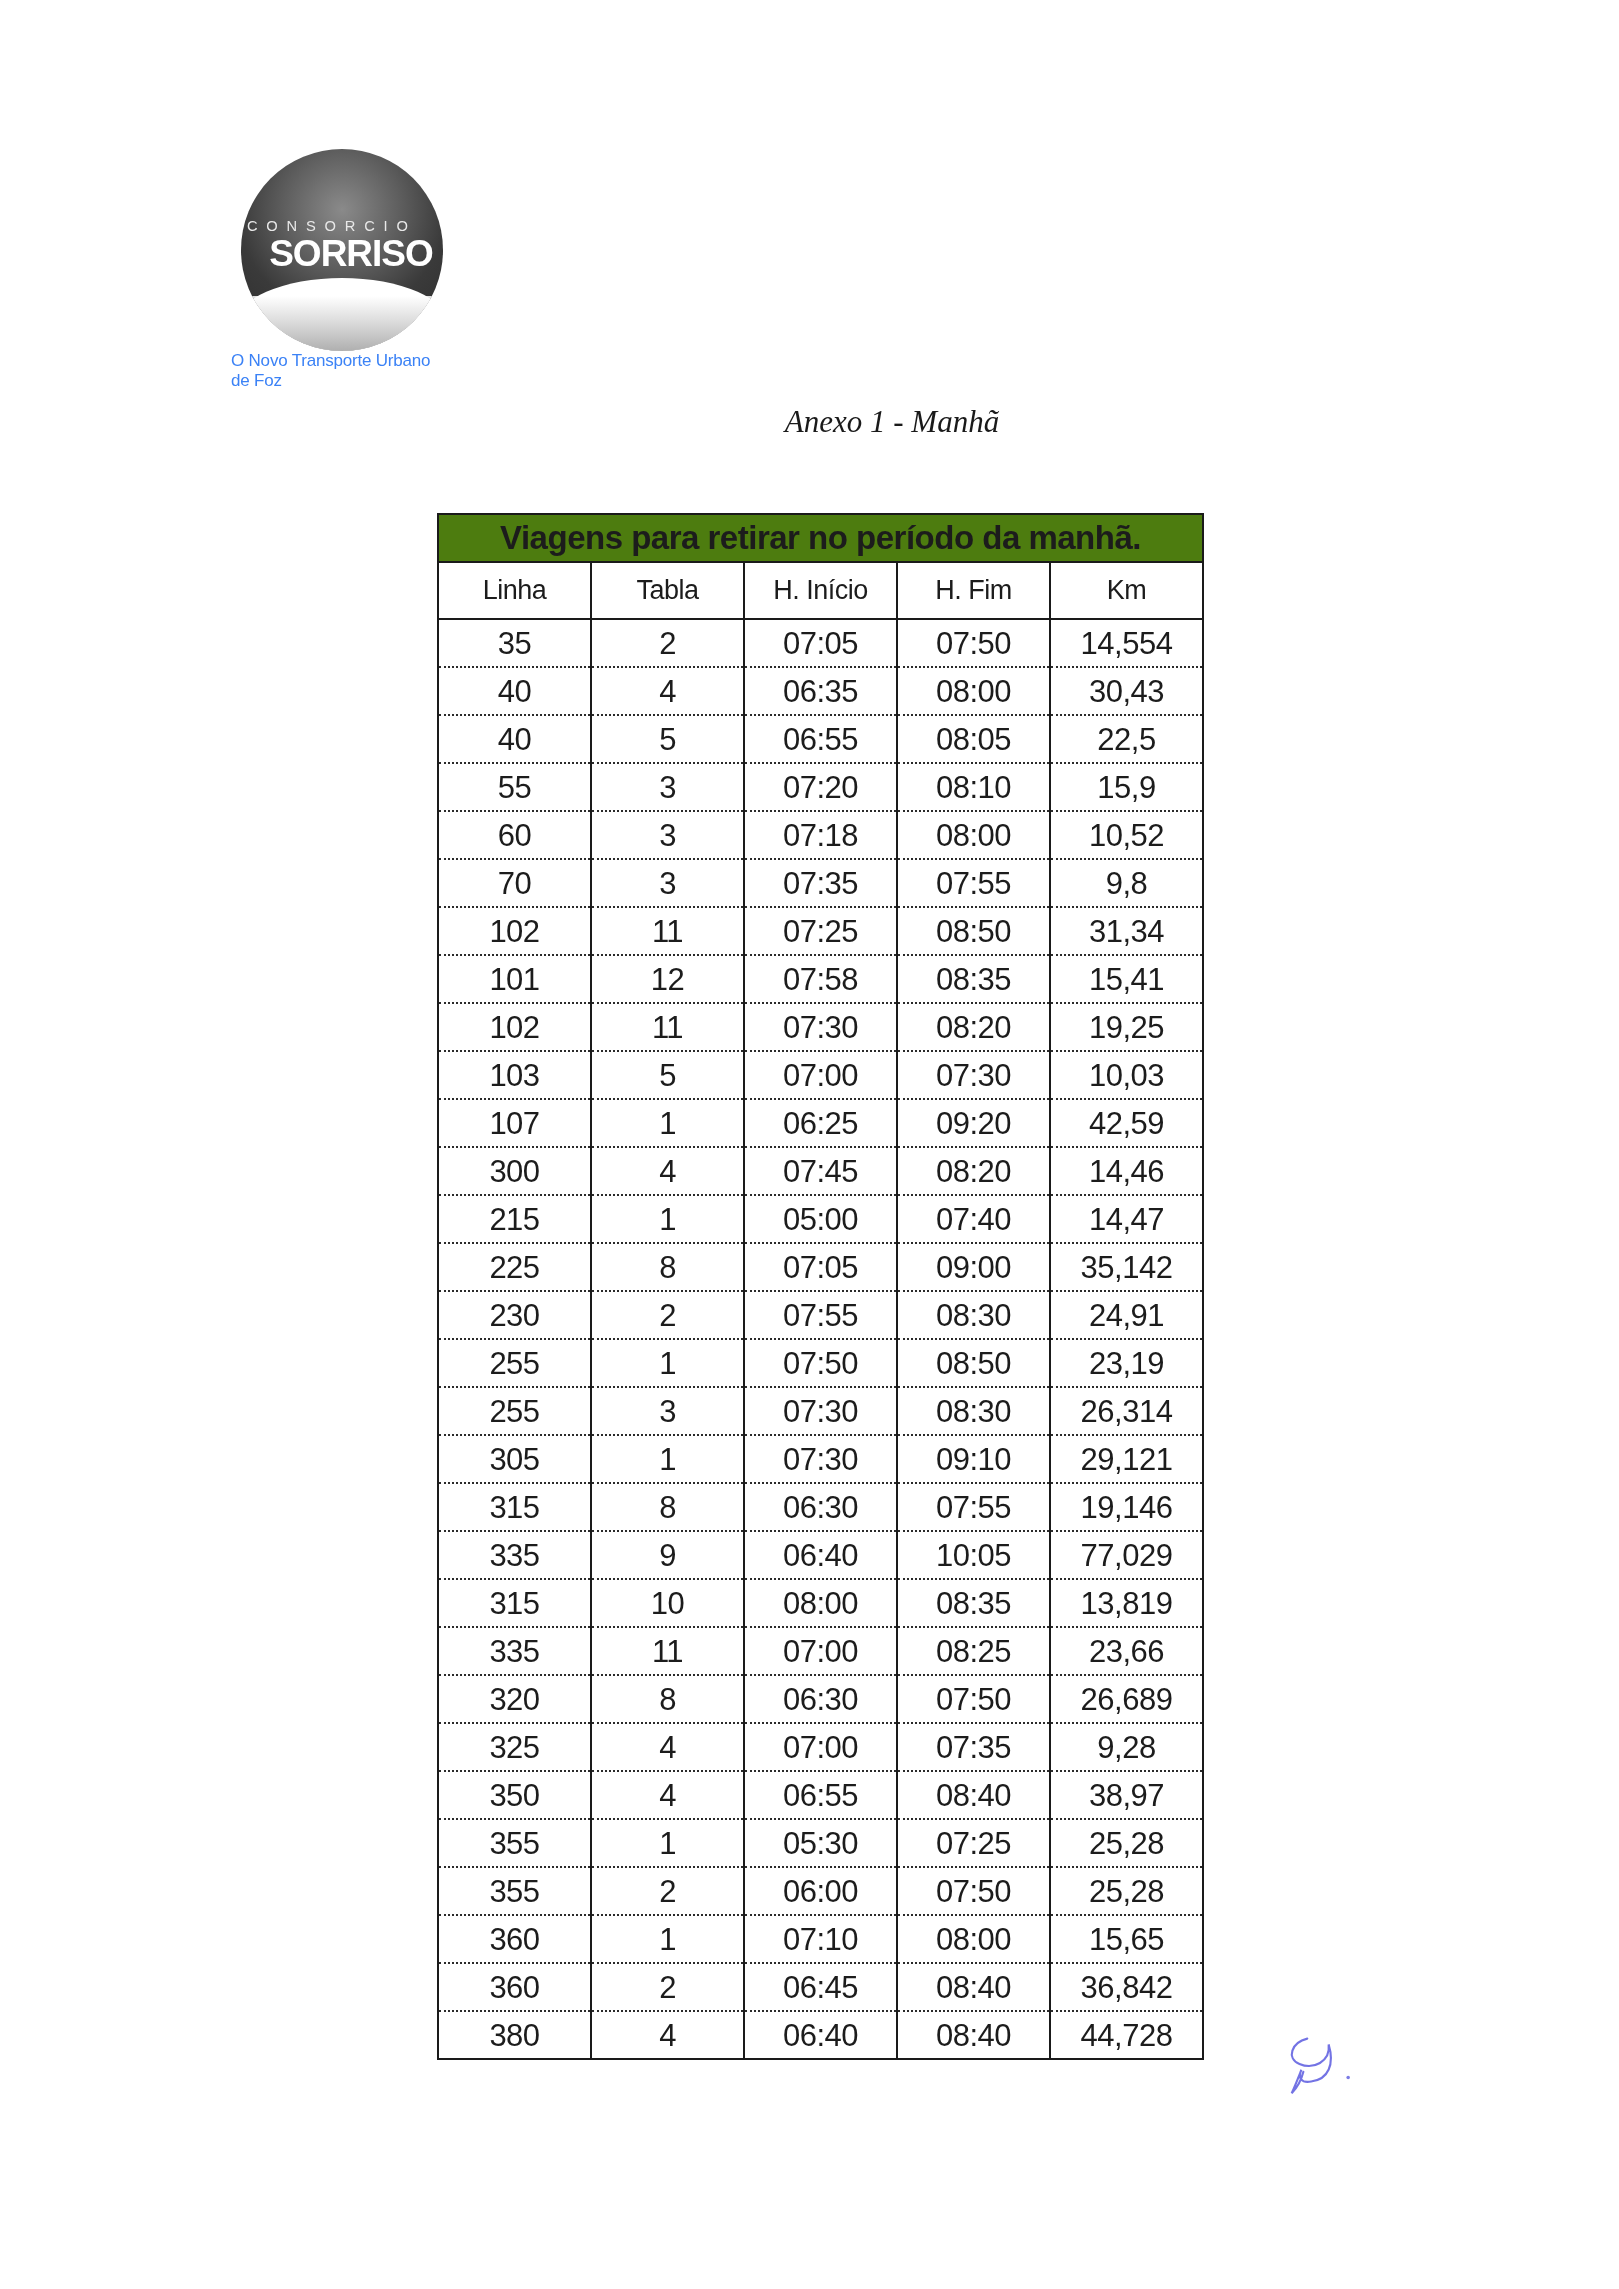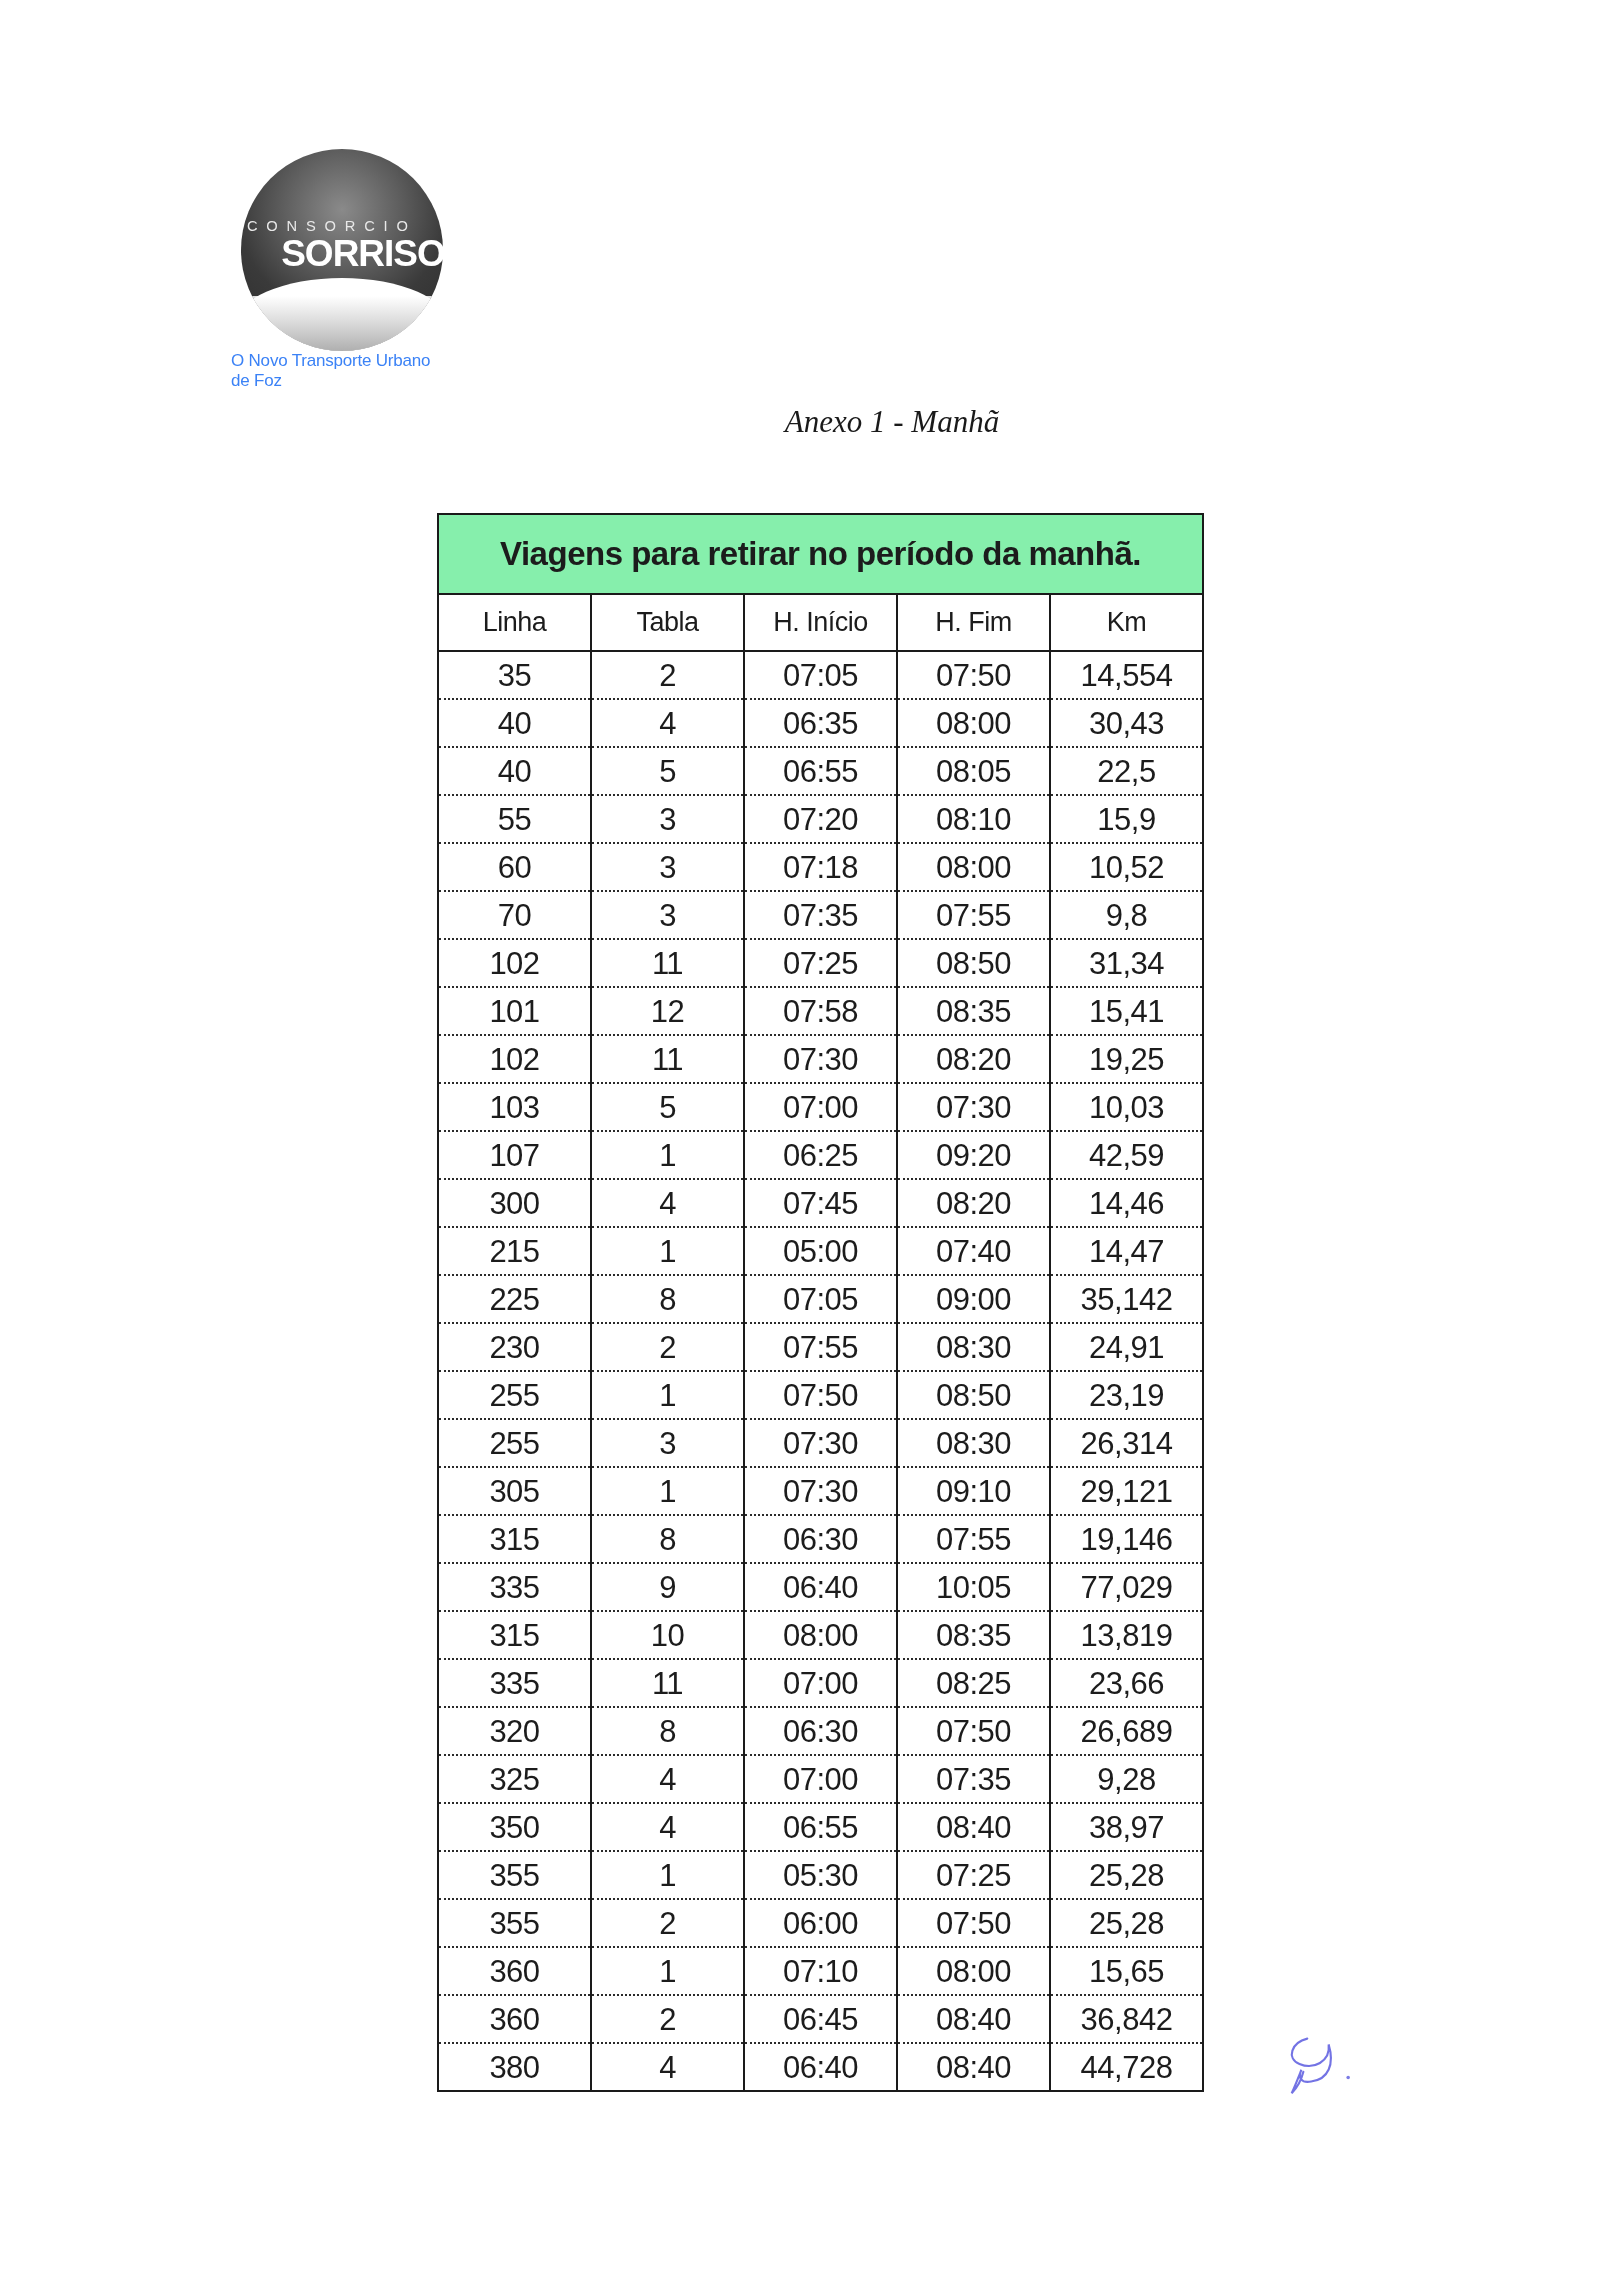--- a/index.html
+++ b/index.html
@@ -23,21 +23,21 @@
     opacity: .85;
   }
   .logo-consorcio {
     position: absolute; left: 0; width: 202px; top: 69px; text-align: left;
     font-family: "Liberation Sans", sans-serif; font-size: 14.7px; letter-spacing: 8.8px;
     color: #e9e9e9; padding-left: 5.9px;
   }
   .logo-sorriso {
     position: absolute; left: 0; width: 220px; top: 84px; text-align: center;
     font-family: "Liberation Sans", sans-serif; font-weight: bold; font-size: 37px;
-    color: #ffffff; letter-spacing: -1px; margin-left: 12px;
+    color: #ffffff; letter-spacing: -1px;
   }
   .tagline {
     position: absolute; left: 231px; top: 351px; width: 218px; 
     font-family: "Liberation Sans", sans-serif; font-size: 17px; color: #3b82f6;
     letter-spacing: -0.2px;
   }
 
   
   .doc-title {
     position: absolute; left: 686px; top: 404px; width: 412px; text-align: center;
@@ -46,22 +46,22 @@
 
   
   .trip-table {
     position: absolute; left: 437px; top: 513px; width: 767px;
     border-collapse: collapse; table-layout: fixed;
     border: 2.9px solid #1a1a1a;
     font-family: "Liberation Sans", sans-serif; color: #1c1c1c;
   }
   .trip-table col { width: 20%; }
   .caption-cell {
-    height: 46px; background: #86efac; text-align: center;
-    font-size: 33px; border-bottom: 2.9px solid #1a1a1a; padding: 16px;
+    height: 46px; background: #4d7c0f; text-align: center;
+    font-size: 33px; border-bottom: 2.9px solid #1a1a1a; padding: 0;
     letter-spacing: -0.5px;
   }
   .trip-table th.col-head {
     height: 47px; font-weight: normal; font-size: 27px; text-align: center;
     border-right: 2px solid #1a1a1a; border-bottom: 2.9px solid #1a1a1a; padding: 4px;
     letter-spacing: -0.5px;
   }
   .trip-table td {
     height: 44px; font-size: 31px; text-align: center; padding: 0; padding-top: 2px;
     border-right: 2px solid #1a1a1a; border-bottom: 2px dotted #2a2a2a;

